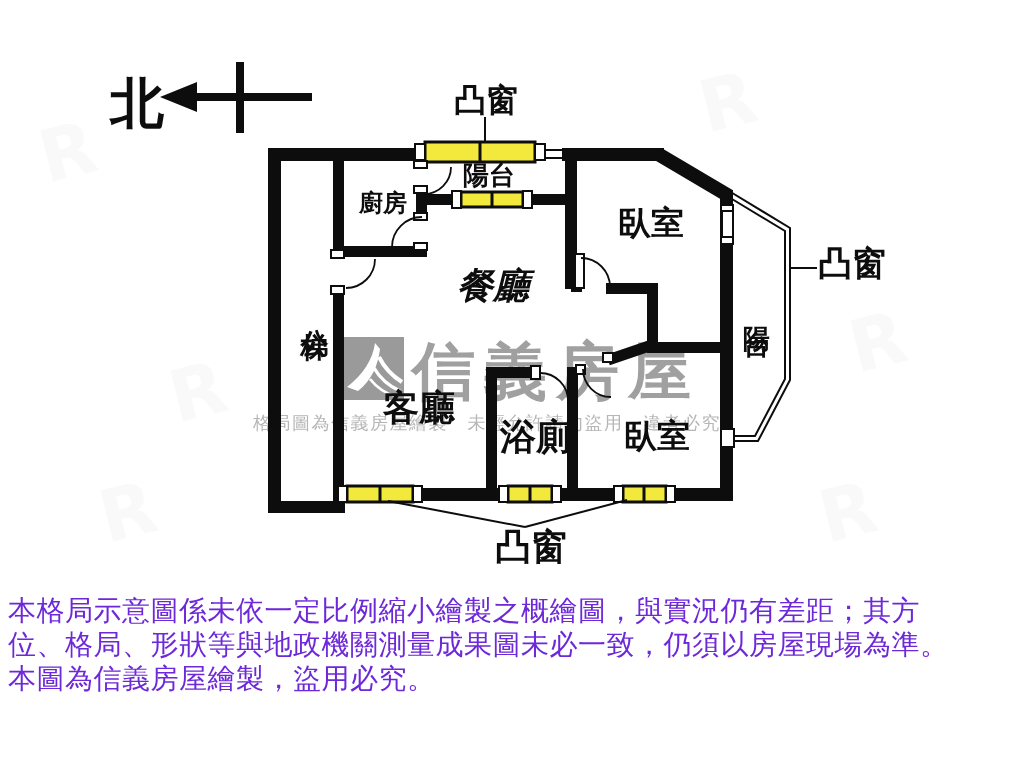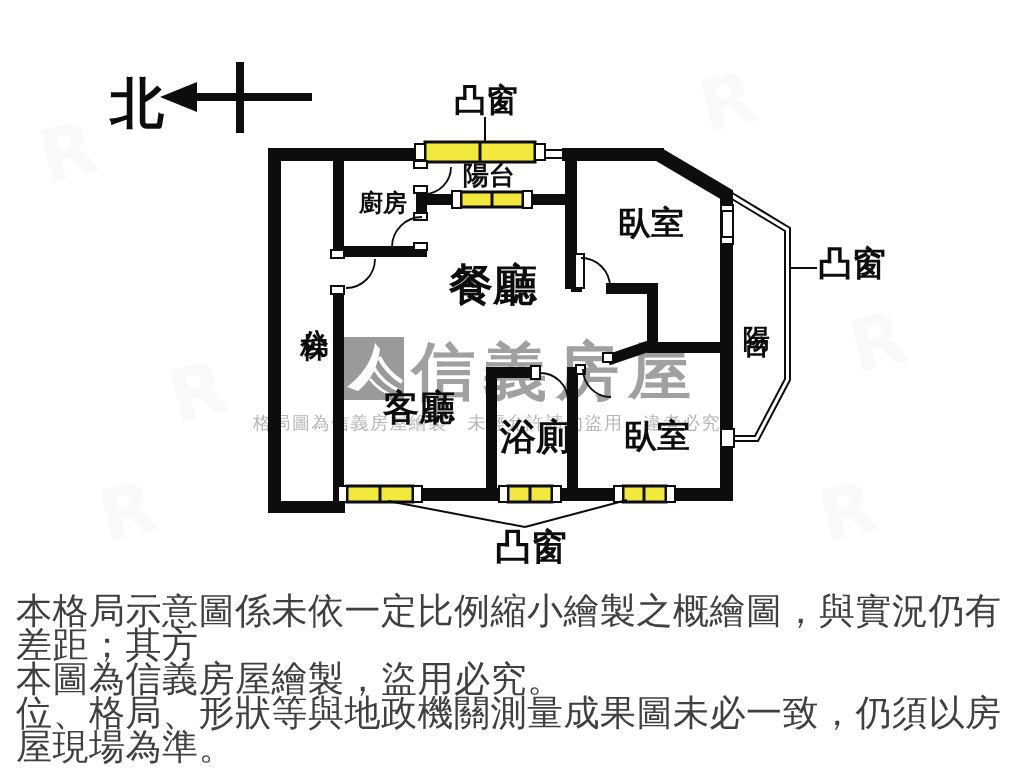--- a/index.html
+++ b/index.html
@@ -12,22 +12,22 @@
   .lbl{position:absolute;transform:translate(-50%,-50%);color:#0d0d0d;white-space:nowrap;
        font-weight:600;line-height:1;}
   .lbl.vert{writing-mode:vertical-rl;text-orientation:upright;letter-spacing:4px;}
   .faint{position:absolute;color:#9a9a9a;opacity:0.055;font-size:72px;
          font-family:"DejaVu Sans",sans-serif;transform:rotate(-14deg);font-weight:bold;}
   #wm-logo{position:absolute;left:343px;top:337px;width:61px;height:63px;background:#9a9a9a;}
   #wm-brand{position:absolute;left:412px;top:341px;font-size:63px;font-weight:700;
             color:#a0a0a0;letter-spacing:9px;line-height:1;white-space:nowrap;}
   #wm-notice{position:absolute;left:253px;top:411px;font-size:18px;color:#b6b6b6;
              letter-spacing:1.5px;white-space:nowrap;}
-  #disclaimer{position:absolute;left:16px;top:594px;width:1000px;color:#404040;
-              font-size:36px;line-height:34px;letter-spacing:0.5px;}
+  #disclaimer{position:absolute;left:8px;top:594px;width:1000px;color:#6d28d9;
+              font-size:28px;line-height:34px;letter-spacing:0.5px;}
   .wall{fill:#0d0d0d;}
   .glass{fill:#f2e93c;stroke:#0d0d0d;stroke-width:3;}
   .cap{fill:#ffffff;stroke:#0d0d0d;stroke-width:2;}
   .door{stroke:#0d0d0d;stroke-width:1.8;fill:none;}
   .thin{stroke:#0d0d0d;stroke-width:2;fill:none;}
 </style>
 </head>
 <body>
 
 <div class="layer" id="watermark-layer">
@@ -172,27 +172,27 @@
   </g>
 </svg>
 
 <div class="layer" id="label-layer">
   <div class="lbl" style="left:137px;top:104px;font-size:54px;font-weight:700;">北</div>
 
   <div class="lbl" style="left:486px;top:100px;font-size:32px;">凸窗</div>
   <div class="lbl" style="left:489px;top:176px;font-size:26px;">陽台</div>
   <div class="lbl" style="left:383px;top:203px;font-size:24px;">廚房</div>
   <div class="lbl" style="left:651px;top:223px;font-size:33px;">臥室</div>
-  <div class="lbl" style="left:493px;top:286px;font-size:44px;">餐廳</div>
+  <div class="lbl" style="left:493px;top:286px;font-size:36px;font-style:italic;">餐廳</div>
   <div class="lbl vert" style="left:314px;top:310px;font-size:28px;">公梯</div>
   <div class="lbl" style="left:852px;top:264px;font-size:34px;">凸窗</div>
   <div class="lbl vert" style="left:756px;top:309px;font-size:27px;">陽台</div>
   <div class="lbl" style="left:419px;top:408px;font-size:36px;">客廳</div>
   <div class="lbl" style="left:536px;top:437px;font-size:36px;">浴廁</div>
   <div class="lbl" style="left:657px;top:436px;font-size:33px;">臥室</div>
   <div class="lbl" style="left:531px;top:547px;font-size:36px;">凸窗</div>
 
   <div id="disclaimer">
     <div>本格局示意圖係未依一定比例縮小繪製之概繪圖，與實況仍有差距；其方</div>
+    <div>位、格局、形狀等與地政機關測量成果圖未必一致，仍須以房屋現場為準。</div>
     <div>本圖為信義房屋繪製，盜用必究。</div>
-    <div>位、格局、形狀等與地政機關測量成果圖未必一致，仍須以房屋現場為準。</div>
   </div>
 </div>
 
 </body></html>

